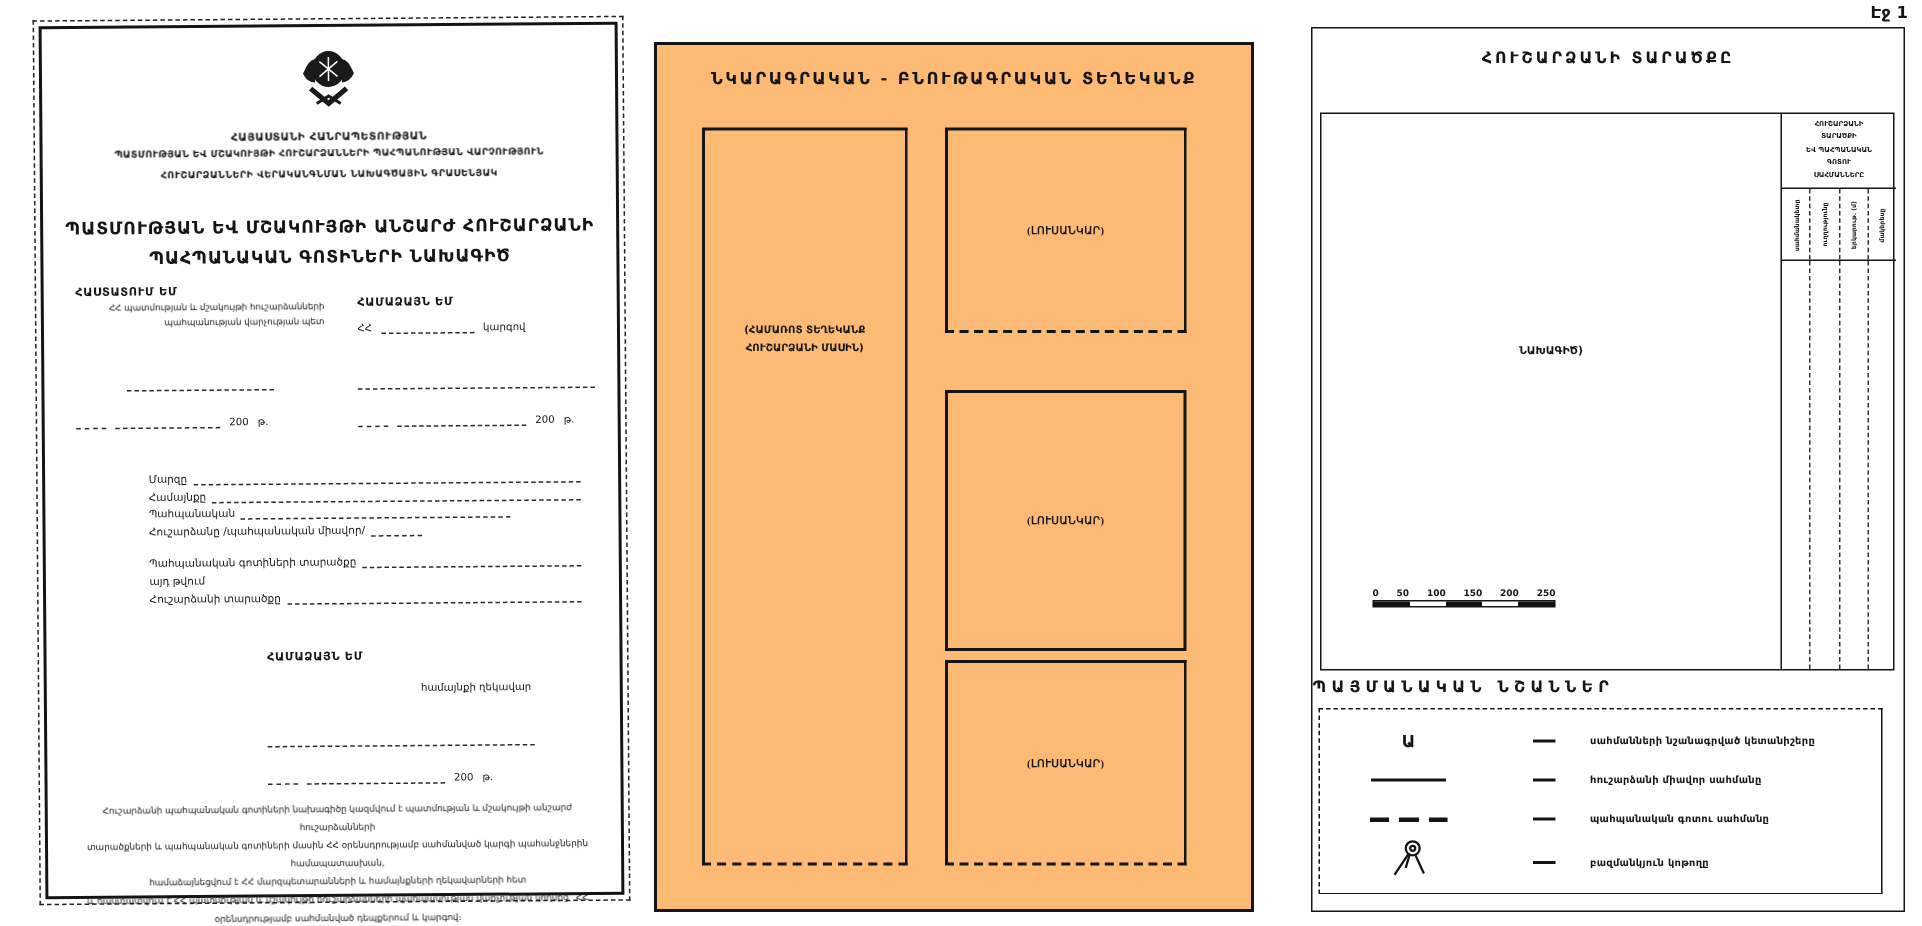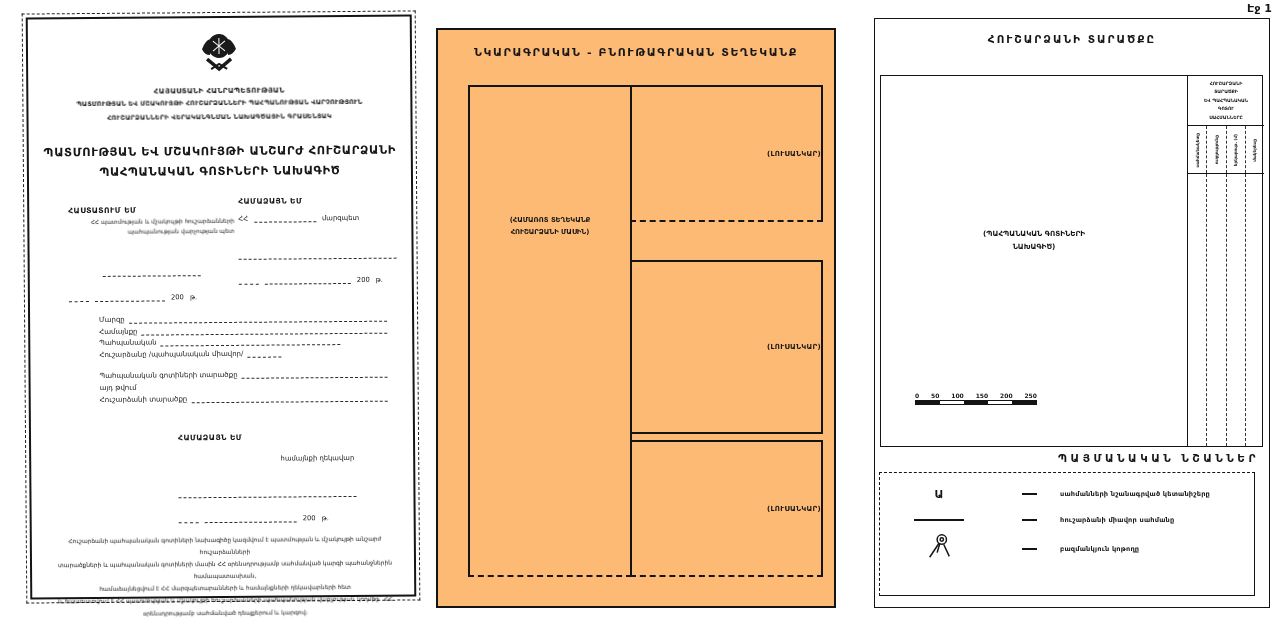--- a/index.html
+++ b/index.html
@@ -18,21 +18,21 @@
     border:1px dashed #222; transform:rotate(-0.45deg); background:#fff; }
   .page1-inner { position:absolute; inset:3px; border:2px solid #141414; }
   .arms { left:50%; top:18px; transform:translateX(-50%); width:42px; height:46px; }
   .org { left:0; right:0; top:74px; text-align:center; font-weight:bold; }
   .org-line1 { font-size:7px; letter-spacing:.4px; }
   .org-line2 { font-size:6.3px; margin-top:4px; letter-spacing:.2px; }
   .org-line3 { font-size:6.3px; margin-top:7px; letter-spacing:.3px; }
   .p1title { left:0; right:0; top:128px; text-align:center; font-weight:bold;
     font-size:11.5px; letter-spacing:.6px; line-height:1.75; white-space:nowrap; }
   .sigblock-heading { font-weight:bold; font-size:7.6px; letter-spacing:.4px; }
-  .approve { left:26px; top:192px; width:166px;margin-left:18px; }
+  .approve { left:26px; top:176px; width:166px; }
   .approve-sub { margin-top:3px; font-size:5.8px; text-align:right; line-height:1.7; }
   .approve .sig { margin-top:24px; text-align:center; }
   .agree { left:214px; top:184px; width:166px; }
   .agree-row { margin-top:9px; font-size:6.8px; display:flex; align-items:flex-end; gap:6px; }
   .agree .sig { margin-top:22px; }
   .daterow { margin-top:13px; font-size:6.8px; display:flex; align-items:flex-end; gap:6px; }
   .fields { left:74px; top:302px; width:288px; font-size:7px; }
   .field-row { display:flex; align-items:flex-end; margin-bottom:3.6px; }
   .field-row .lbl { white-space:nowrap; padding-right:4px; }
   .field-gap { height:10px; }
@@ -40,26 +40,26 @@
   .agree2-role { margin-top:13px; font-size:6.8px; text-align:right; padding-right:14px; }
   .agree2 .sig { margin-top:20px; }
   .footnote { left:24px; right:20px; top:521px; text-align:center;
     font-size:5.9px; line-height:2.05; }
 
   
   .page2 { left:436px; top:28px; width:400px; height:580px;
     border:2px solid #141414; background:#fdba74; }
   .p2title { left:0; right:0; top:16px; text-align:center; font-weight:bold;
     font-size:11px; letter-spacing:1.6px; white-space:nowrap; }
-  .p2-leftbox { left:30px; top:55px; width:164px; height:492px;
+  .p2-leftbox { left:30px; top:55px; width:137px; height:492px;
     border:2px solid #141414; border-bottom-style:dashed; }
   .p2-leftbox-label { position:absolute; left:4px; right:4px; top:128px;
     text-align:center; font-weight:bold; font-size:6.8px; line-height:1.7; }
-  .photo-box { left:192px; width:193px; border:2px solid #141414;
-    display:flex; align-items:center; justify-content:flex-end; }
+  .photo-box { left:192px; width:161px; border:2px solid #141414;
+    display:flex; align-items:center; justify-content:center;font-family:Liberation Serif, serif; }
   .photo-box.b1 { top:55px;  height:137px; border-bottom-style:dashed; }
   .photo-box.b2 { top:230px; height:174px; }
   .photo-box.b3 { top:410px; height:137px; border-bottom-style:dashed; }
   .photo-label { font-weight:bold; font-size:7px; letter-spacing:.3px; }
 
   
   .corner-label { left:1230px; top:2px; font-weight:bold; font-size:11px;padding-left:17px; }
   .page3 { left:874px; top:18px; width:396px; height:590px;
     border:1.5px solid #141414; background:#fff; }
   .p3title { left:0; right:0; top:11px; text-align:center; font-weight:bold;
@@ -77,21 +77,21 @@
     border-left:1.5px solid #141414; display:flex; flex-direction:column; }
   .p3table-head { border-bottom:1px solid #141414; padding:4px 1px 3px 1px;
     text-align:center; font-weight:bold; font-size:4.6px; line-height:1.85; }
   .p3table-cols { display:flex; border-bottom:1px solid #141414; height:48px; }
   .p3table-body { display:flex; flex:1; }
   .p3col { flex:1; border-right:1px dashed #333; display:flex;
     align-items:center; justify-content:center; }
   .p3col:last-child { border-right:none; }
   .rot { writing-mode:vertical-rl; transform:rotate(180deg); font-size:4.2px;
     font-weight:bold; white-space:nowrap; }
-  .legend-title { left:0; right:10px; top:433px; text-align:right; font-weight:bold;
+  .legend-title { left:0; right:10px; top:433px; text-align:left; font-weight:bold;
     font-size:10.5px; letter-spacing:3.5px; }
   .legendbox { left:4px; top:453px; width:376px; height:124px;
     border:1.5px solid #141414; border-style:dashed solid solid dashed; padding-top:8px; }
   .legend-row { display:grid; grid-template-columns:118px 62px 1fr;
     align-items:center; height:26px; }
   .legend-sym { display:flex; align-items:center; justify-content:center; }
   .legend-letter { font-size:11px; font-weight:bold; }
   .legend-dash { width:15px; height:1.6px; background:#141414; }
   .legend-text { font-size:6.6px; font-weight:bold; letter-spacing:.2px; }
   .sym-solid { width:50px; height:2.2px; background:#141414; }
@@ -143,21 +143,21 @@
         <span>200</span>
         <span>թ.</span>
       </div>
     </div>
 
     <div class="abs agree">
       <div class="sigblock-heading">ՀԱՄԱՁԱՅՆ ԵՄ</div>
       <div class="agree-row">
         <span>ՀՀ</span>
         <span class="dline" style="width:62px"></span>
-        <span>մարզպետ</span>
+        <span>կարգով</span>
       </div>
       <div class="sig"><span class="dline" style="width:158px"></span></div>
       <div class="daterow">
         <span class="dline" style="width:20px"></span>
         <span class="dline" style="width:86px"></span>
         <span>200</span>
         <span>թ.</span>
       </div>
     </div>
 
@@ -237,21 +237,20 @@
   <div class="abs corner-label">Էջ 1</div>
 
   <div class="abs page3">
     <div class="abs p3title">
       <div>ՀՈՒՇԱՐՁԱՆԻ ՏԱՐԱԾՔԸ</div>
     </div>
 
     <div class="abs mainbox">
       <div class="map-area">
         <div class="map-label">
-          <div>(ՊԱՀՊԱՆԱԿԱՆ ԳՈՏԻՆԵՐԻ</div>
           <div>ՆԱԽԱԳԻԾ)</div>
         </div>
         <div class="scalebar">
           <div class="scale-ticks">
             <span>0</span>
             <span>50</span>
             <span>100</span>
             <span>150</span>
             <span>200</span>
             <span>250</span>
@@ -307,20 +306,29 @@
         <div class="legend-sym">
             <span class="sym-solid"></span>
           </div>
         <div class="legend-sym">
             <span class="legend-dash"></span>
           </div>
         <div class="legend-text">հուշարձանի միավոր սահմանը</div>
       </div>
       <div class="legend-row">
         <div class="legend-sym">
+            <span class="sym-dashed"></span>
+          </div>
+        <div class="legend-sym">
+            <span class="legend-dash"></span>
+          </div>
+        <div class="legend-text">պահպանական գոտու սահմանը</div>
+      </div>
+      <div class="legend-row">
+        <div class="legend-sym">
           <span>
             <svg width="28" height="28" viewBox="0 0 30 30" fill="none" stroke="#141414" stroke-width="1.6">
               <circle cx="18" cy="7" r="5"></circle>
               <circle cx="18" cy="7" r="1.8"></circle>
               <line x1="15" y1="11" x2="5" y2="26"></line>
               <line x1="20" y1="12" x2="26" y2="25"></line>
               <line x1="16" y1="11" x2="13" y2="21"></line>
             </svg>
           </span>
         </div>

